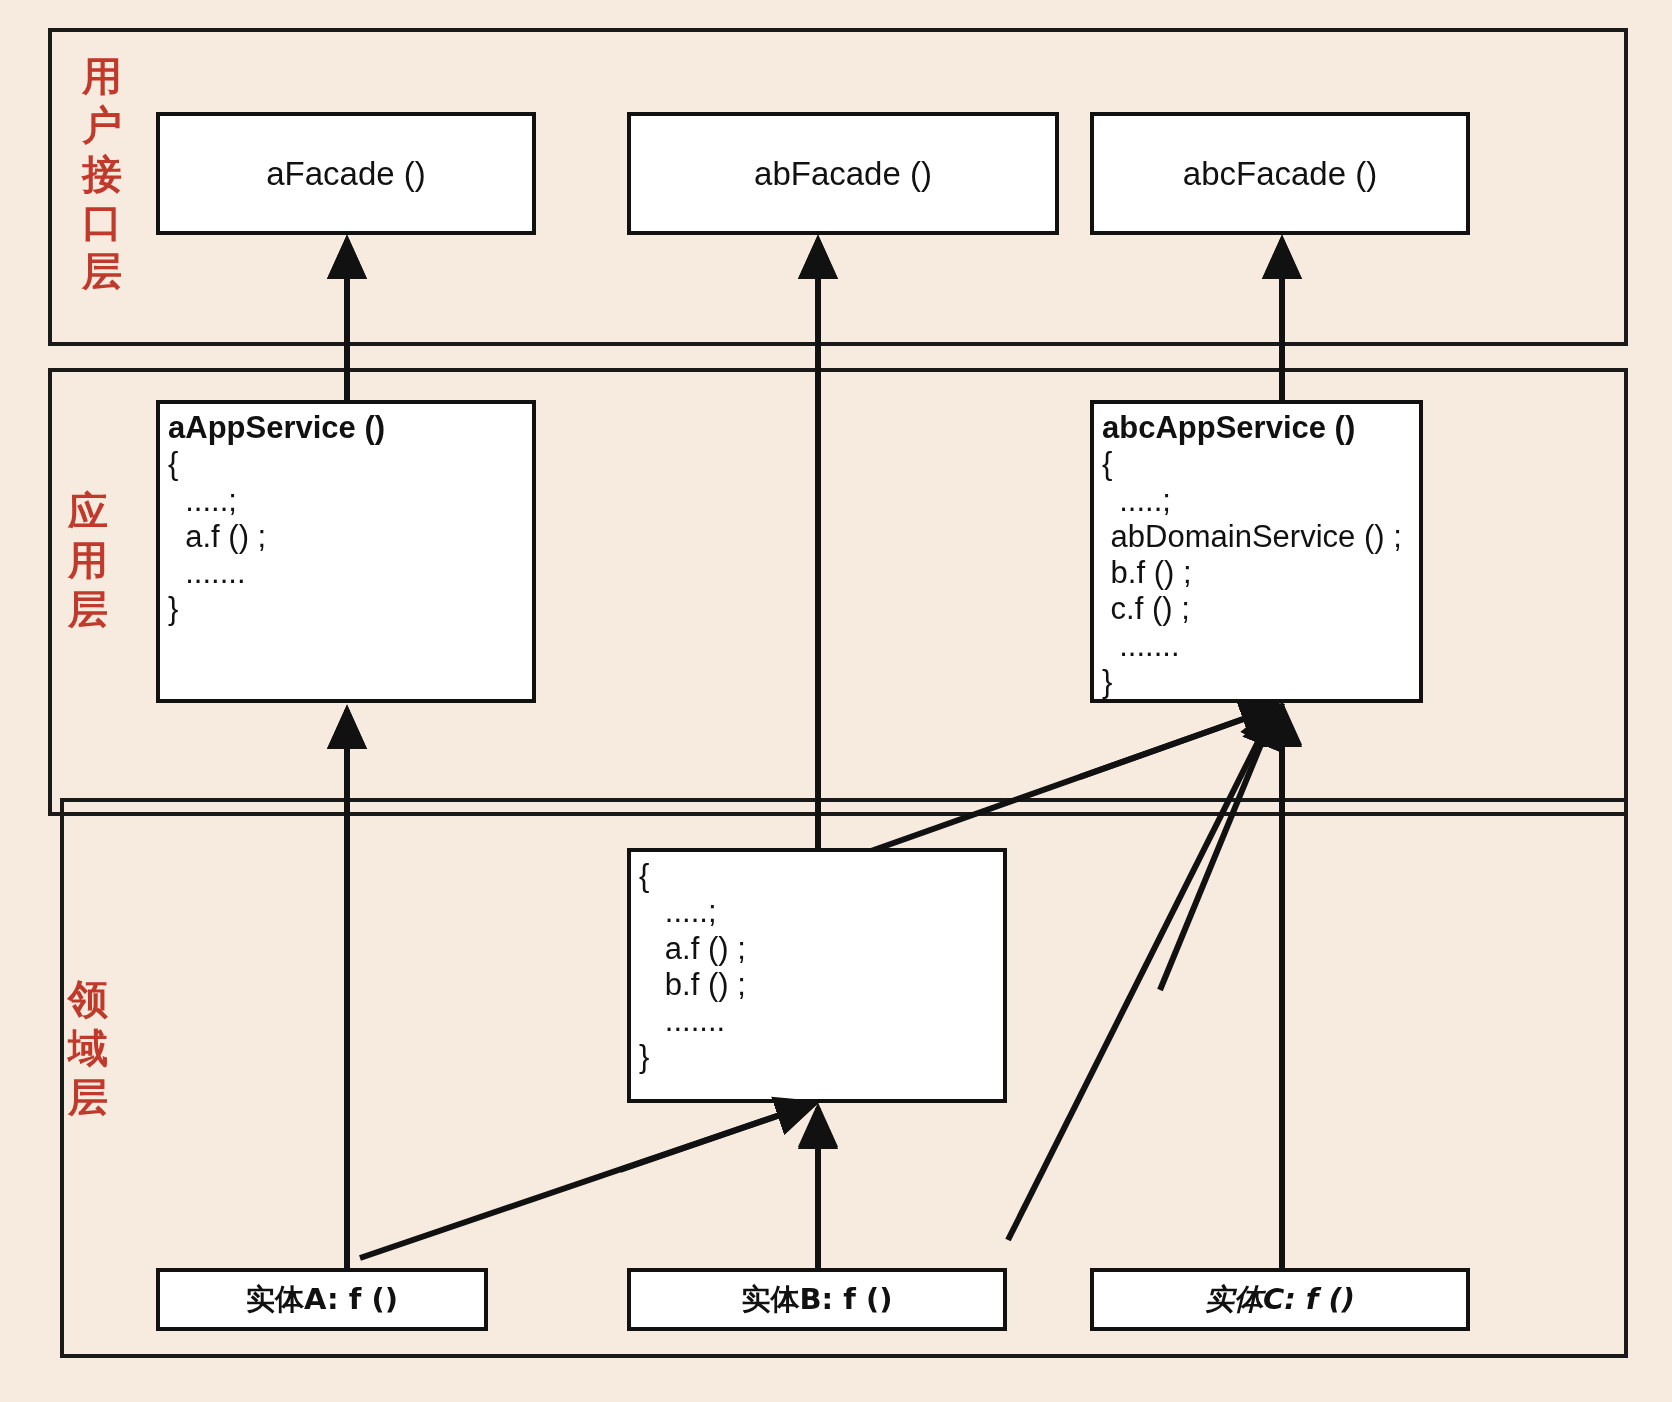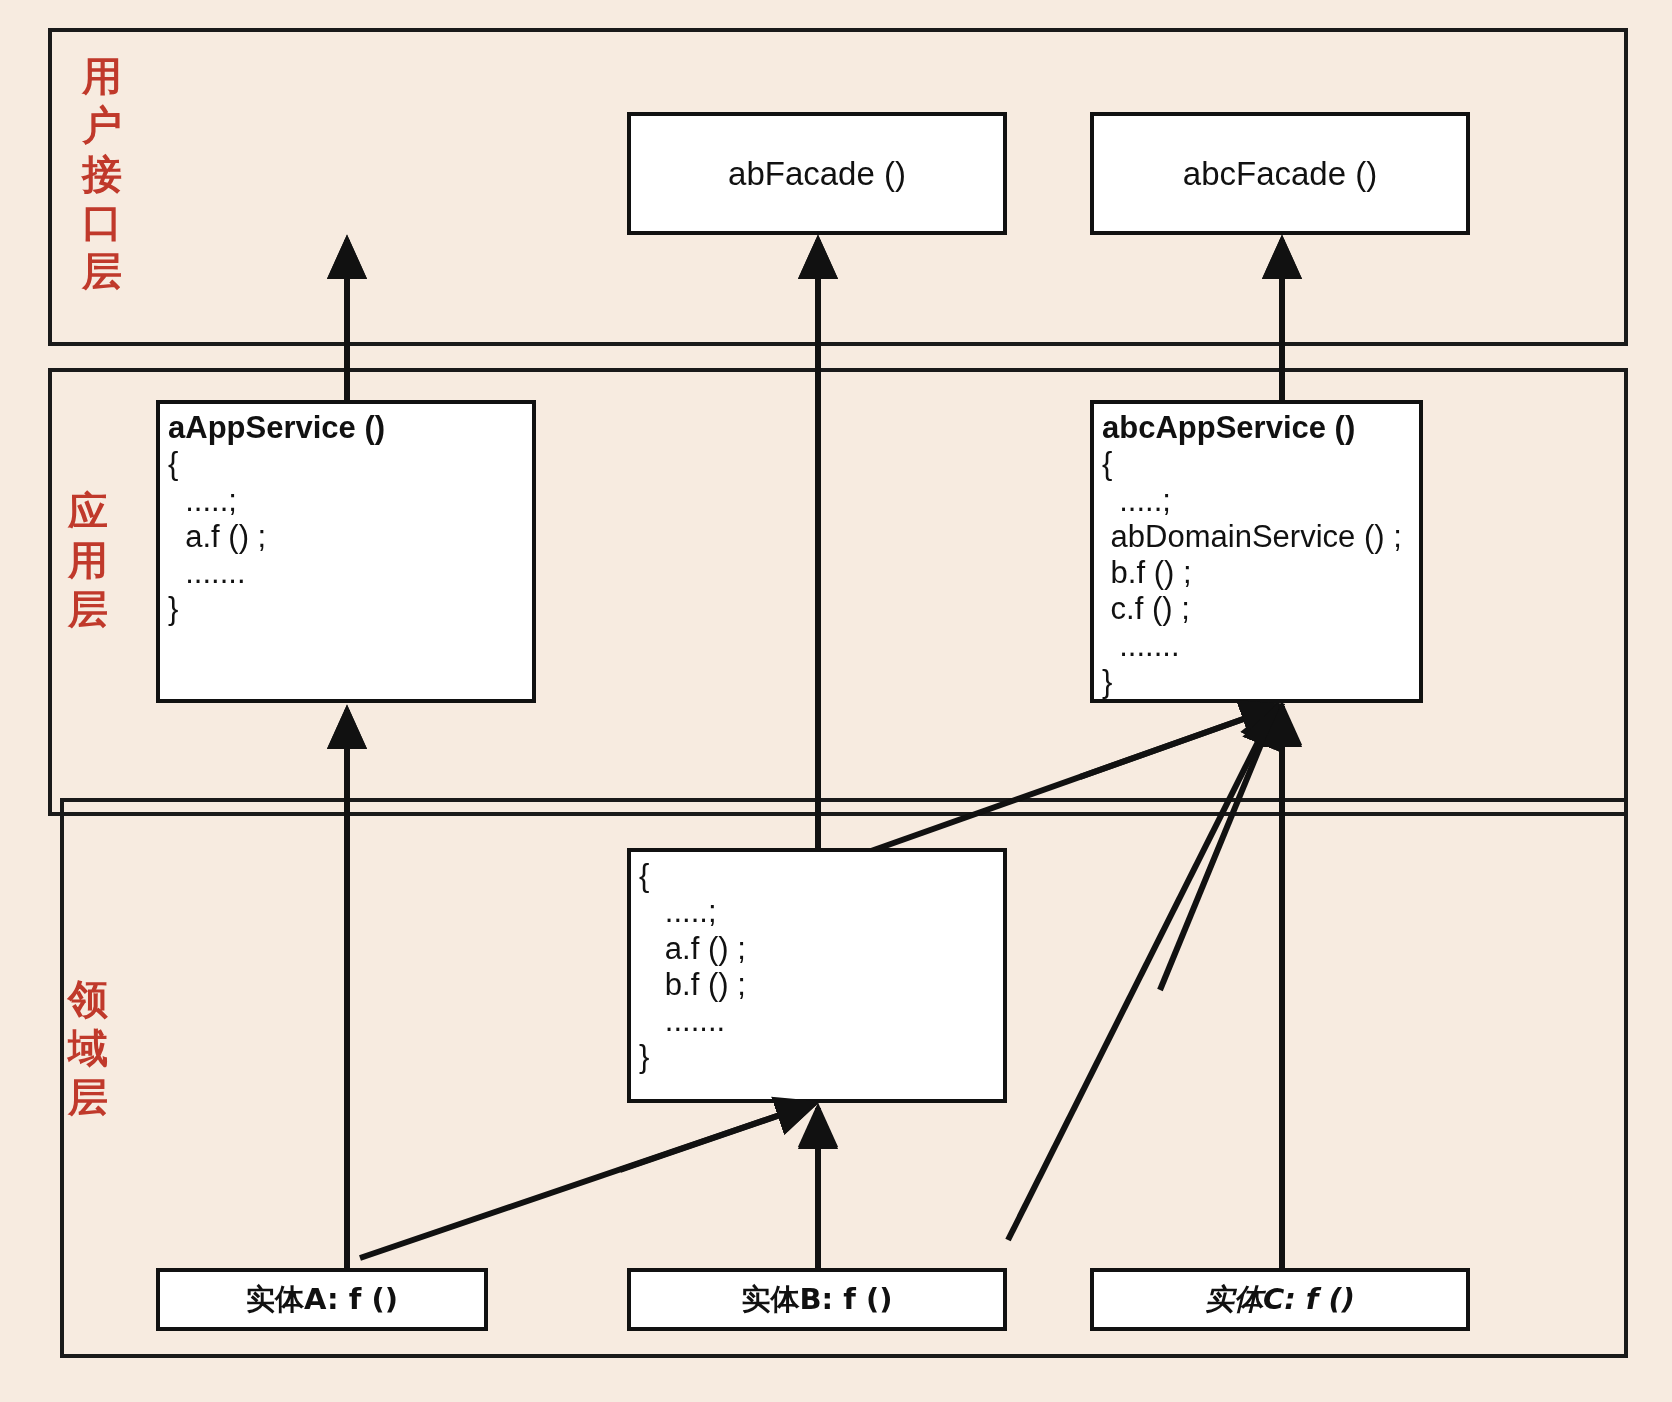--- a/index.html
+++ b/index.html
@@ -119,21 +119,24 @@
       <line x1="818" y1="1268" x2="818" y2="1110"></line>
 
       <line x1="840" y1="862" x2="1280" y2="706"></line>
 
       <line x1="1008" y1="1240" x2="1276" y2="706"></line>
 
       <line x1="1282" y1="1268" x2="1282" y2="706"></line>
     </g>
   </svg>
 
-  <div class="node facade" style="left:627px; top:112px; width:380px; height:123px;">
+  <div class="node facade" style="left:156px; top:112px; width:380px; height:123px;">
+    <span>aFacade ()</span>
+  </div>
+  <div class="node facade" style="left:627px; top:112px; width:432px; height:123px;">
     <span>abFacade ()</span>
   </div>
   <div class="node facade" style="left:1090px; top:112px; width:380px; height:123px;">
     <span>abcFacade ()</span>
   </div>
 
   <div class="node service" style="left:156px; top:400px; width:380px; height:303px;">
     <div class="svc-title">aAppService ()</div>
     <div class="svc-line">{</div>
     <div class="svc-line">  .....;</div>

